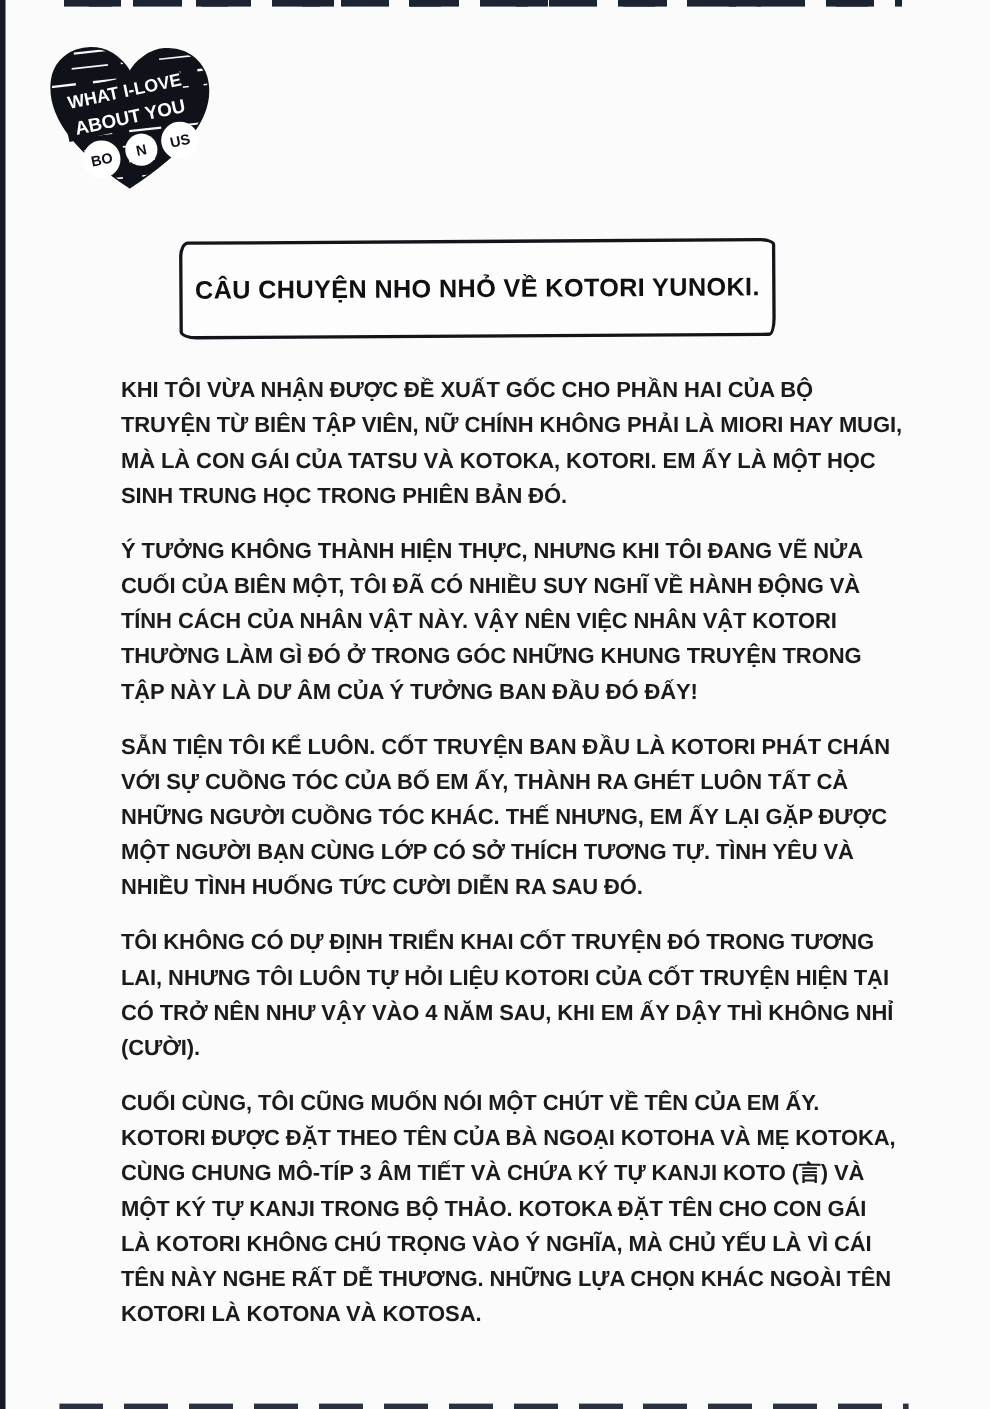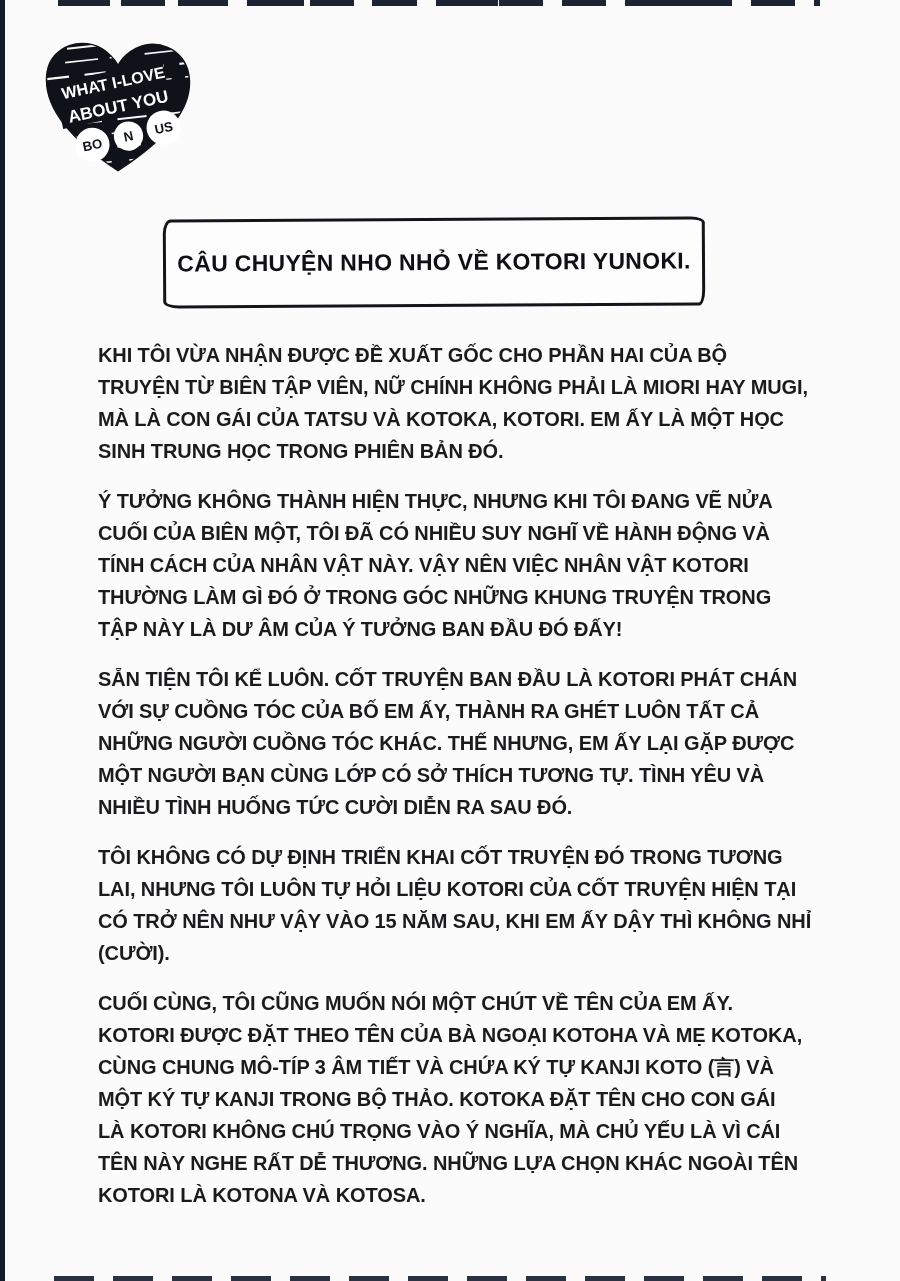--- a/index.html
+++ b/index.html
@@ -47,21 +47,21 @@
   }
   .title-text {
     font-size: 23px; font-weight: bold;
     letter-spacing: 0.3px;
     color: #101014;
     white-space: pre;
   }
 
   
   .body-col {
-    position: absolute; left: 98px; top: 339px;
+    position: absolute; left: 110px; top: 339px;
     width: 760px;
     color: #1b1b1e;
     font-weight: bold;
     font-size: 20px;
     line-height: 32px;
     letter-spacing: -0.1px;
   }
   .body-col p {
     margin: 0 0 18px 0;
     white-space: pre;
@@ -121,21 +121,21 @@
 TÍNH CÁCH CỦA NHÂN VẬT NÀY. VẬY NÊN VIỆC NHÂN VẬT KOTORI
 THƯỜNG LÀM GÌ ĐÓ Ở TRONG GÓC NHỮNG KHUNG TRUYỆN TRONG
 TẬP NÀY LÀ DƯ ÂM CỦA Ý TƯỞNG BAN ĐẦU ĐÓ ĐẤY!</p>
   <p>SẴN TIỆN TÔI KỂ LUÔN. CỐT TRUYỆN BAN ĐẦU LÀ KOTORI PHÁT CHÁN
 VỚI SỰ CUỒNG TÓC CỦA BỐ EM ẤY, THÀNH RA GHÉT LUÔN TẤT CẢ
 NHỮNG NGƯỜI CUỒNG TÓC KHÁC. THẾ NHƯNG, EM ẤY LẠI GẶP ĐƯỢC
 MỘT NGƯỜI BẠN CÙNG LỚP CÓ SỞ THÍCH TƯƠNG TỰ. TÌNH YÊU VÀ
 NHIỀU TÌNH HUỐNG TỨC CƯỜI DIỄN RA SAU ĐÓ.</p>
   <p>TÔI KHÔNG CÓ DỰ ĐỊNH TRIỂN KHAI CỐT TRUYỆN ĐÓ TRONG TƯƠNG
 LAI, NHƯNG TÔI LUÔN TỰ HỎI LIỆU KOTORI CỦA CỐT TRUYỆN HIỆN TẠI
-CÓ TRỞ NÊN NHƯ VẬY VÀO 15 NĂM SAU, KHI EM ẤY DẬY THÌ KHÔNG NHỈ
+CÓ TRỞ NÊN NHƯ VẬY VÀO 4 NĂM SAU, KHI EM ẤY DẬY THÌ KHÔNG NHỈ
 (CƯỜI).</p>
   <p>CUỐI CÙNG, TÔI CŨNG MUỐN NÓI MỘT CHÚT VỀ TÊN CỦA EM ẤY.
 KOTORI ĐƯỢC ĐẶT THEO TÊN CỦA BÀ NGOẠI KOTOHA VÀ MẸ KOTOKA,
 CÙNG CHUNG MÔ-TÍP 3 ÂM TIẾT VÀ CHỨA KÝ TỰ KANJI KOTO (言) VÀ
 MỘT KÝ TỰ KANJI TRONG BỘ THẢO. KOTOKA ĐẶT TÊN CHO CON GÁI
 LÀ KOTORI KHÔNG CHÚ TRỌNG VÀO Ý NGHĨA, MÀ CHỦ YẾU LÀ VÌ CÁI
 TÊN NÀY NGHE RẤT DỄ THƯƠNG. NHỮNG LỰA CHỌN KHÁC NGOÀI TÊN
 KOTORI LÀ KOTONA VÀ KOTOSA.</p>
 </div>
 

